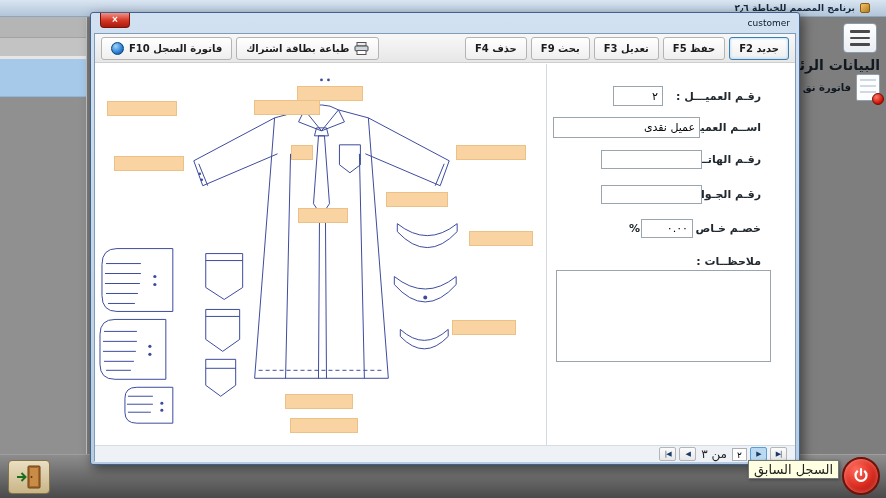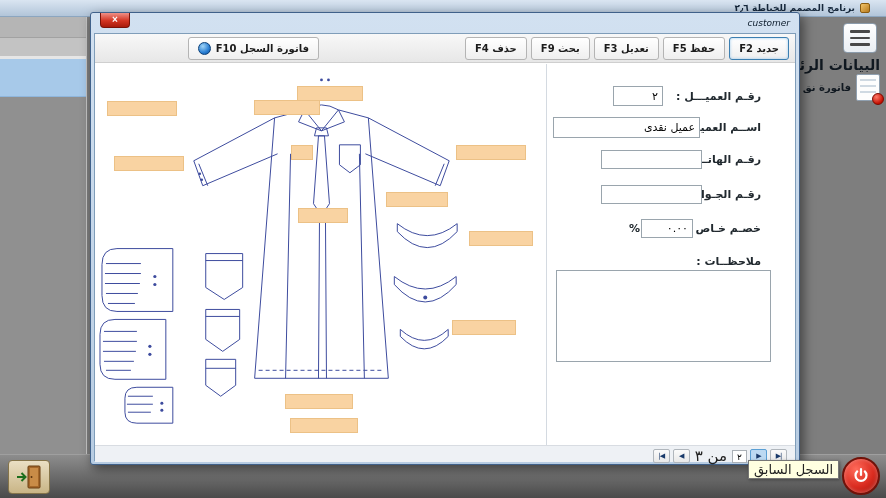--- a/index.html
+++ b/index.html
@@ -43,21 +43,21 @@
   .power-btn { position:absolute; right:6px; top:2px; width:38px; height:38px; border-radius:50%;
     background:radial-gradient(circle at 35% 30%, #ff6a5a, #d92b1f 55%, #9c1108);
     border:2px solid #6f130a; box-shadow:inset 0 0 4px rgba(255,255,255,.4);
     display:flex; align-items:center; justify-content:center; padding:0; }
 
   
   .dialog { position:absolute; left:90px; top:12px; width:710px; height:453px; z-index:10;
     background:linear-gradient(#d2e1f1,#b7cce2); border:1px solid #40618a; border-radius:3px;
     box-shadow:3px 4px 12px rgba(0,0,0,.5); }
   .dlg-titlebar { position:absolute; top:0; left:0; right:0; height:20px;
-    display:flex; align-items:center; justify-content:flex-end; padding:0 9px;font-style:italic; }
+    display:flex; align-items:center; justify-content:flex-end; padding:0 9px; }
   .dlg-title-text { font-size:9px; color:#0a1a2a; }
   .close-btn { position:absolute; left:9px; top:0; width:30px; height:15px;
     background:linear-gradient(#f09086,#d33422 55%,#a81b0c); border:1px solid #7a1208; border-top:none;
     border-radius:0 0 4px 4px; color:#fff; font-size:10px; font-weight:bold; line-height:12px; text-align:center; padding:0; }
   .dlg-inner { position:absolute; left:3px; right:3px; top:20px; bottom:3px;
     background:#ffffff; border:1px solid #7f9db9; }
 
   .toolbar { position:absolute; left:0; right:0; top:0; height:29px;
     background:linear-gradient(#f8f8f8,#e7e7e7); border-bottom:1px solid #cfcfcf;
     display:flex; direction:rtl; align-items:center; gap:4px; padding:0 6px; }
@@ -80,21 +80,21 @@
     direction:rtl; padding:1px 4px; color:#000; }
   .notes { position:absolute; border:1px solid #9aa5ad; background:#fff; resize:none; font-family:inherit; font-size:11px; direction:rtl; }
   .pct { position:absolute; font-size:11px; font-weight:bold; color:#21292f; }
 
   .dlg-bottom { position:absolute; left:0; right:0; top:411px; height:17px;
     background:#eef1f5; border-top:1px solid #d8dce2; }
   .nav { position:absolute; right:8px; top:1px; display:flex; direction:ltr; align-items:center; gap:3px; }
   .nbtn { width:17px; height:14px; background:linear-gradient(#fbfbfb,#e8e8e8); border:1px solid #b0b6bc; border-radius:2px;
     font-size:7px; color:#1a3a6a; line-height:11px; text-align:center; padding:0; font-family:inherit; letter-spacing:-1px; }
   .nbtn.active { background:#bcd9f2; border-color:#5a9fd4; }
-  .nof { font-size:15px; color:#222; margin:0 2px; direction:rtl; }
+  .nof { font-size:12px; color:#222; margin:0 2px; direction:rtl; }
   .ncur { width:15px; height:13px; background:#fff; border:1px solid #aab0b6; font-size:9px; text-align:center; line-height:12px; color:#000; }
 
   .tooltip { position:absolute; left:748px; top:460px; z-index:30; background:#ffffe1; border:1px solid #767676;
     font-size:13px; color:#222; padding:1px 5px; white-space:nowrap; box-shadow:1px 1px 3px rgba(0,0,0,.35); direction:rtl; }
 </style>
 </head>
 <body>
 
 <div class="screen">
 
@@ -150,20 +150,28 @@
     <div class="dlg-inner">
 
       <div class="toolbar">
         <button class="tbtn primary">جديد F2</button>
         <button class="tbtn">حفظ F5</button>
         <button class="tbtn">تعديل F3</button>
         <button class="tbtn">بحث F9</button>
         <button class="tbtn">حذف F4</button>
         <span class="tb-spacer"></span>
         <button class="tbtn">
+          <svg width="15" height="13" viewBox="0 0 15 13">
+            <rect x="3" y="0.5" width="9" height="3.5" fill="#ececec" stroke="#555"></rect>
+            <rect x="1" y="4" width="13" height="5" rx="1" fill="#cfd8df" stroke="#444"></rect>
+            <rect x="3" y="8.5" width="9" height="4" fill="#fff" stroke="#555"></rect>
+          </svg>
+          <span>طباعة بطاقة اشتراك</span>
+        </button>
+        <button class="tbtn">
           <span>فاتورة السجل F10</span>
           <span class="inv-icon"></span>
         </button>
       </div>
 
       <div class="diagram">
         <svg class="thobe-svg" viewBox="0 0 452 382">
           <g stroke="#3d4b9e" fill="none" stroke-width="1">
             <circle cx="227" cy="16" r="1.4" fill="#3d4b9e" stroke="none"></circle>
             <circle cx="234" cy="16" r="1.4" fill="#3d4b9e" stroke="none"></circle>

